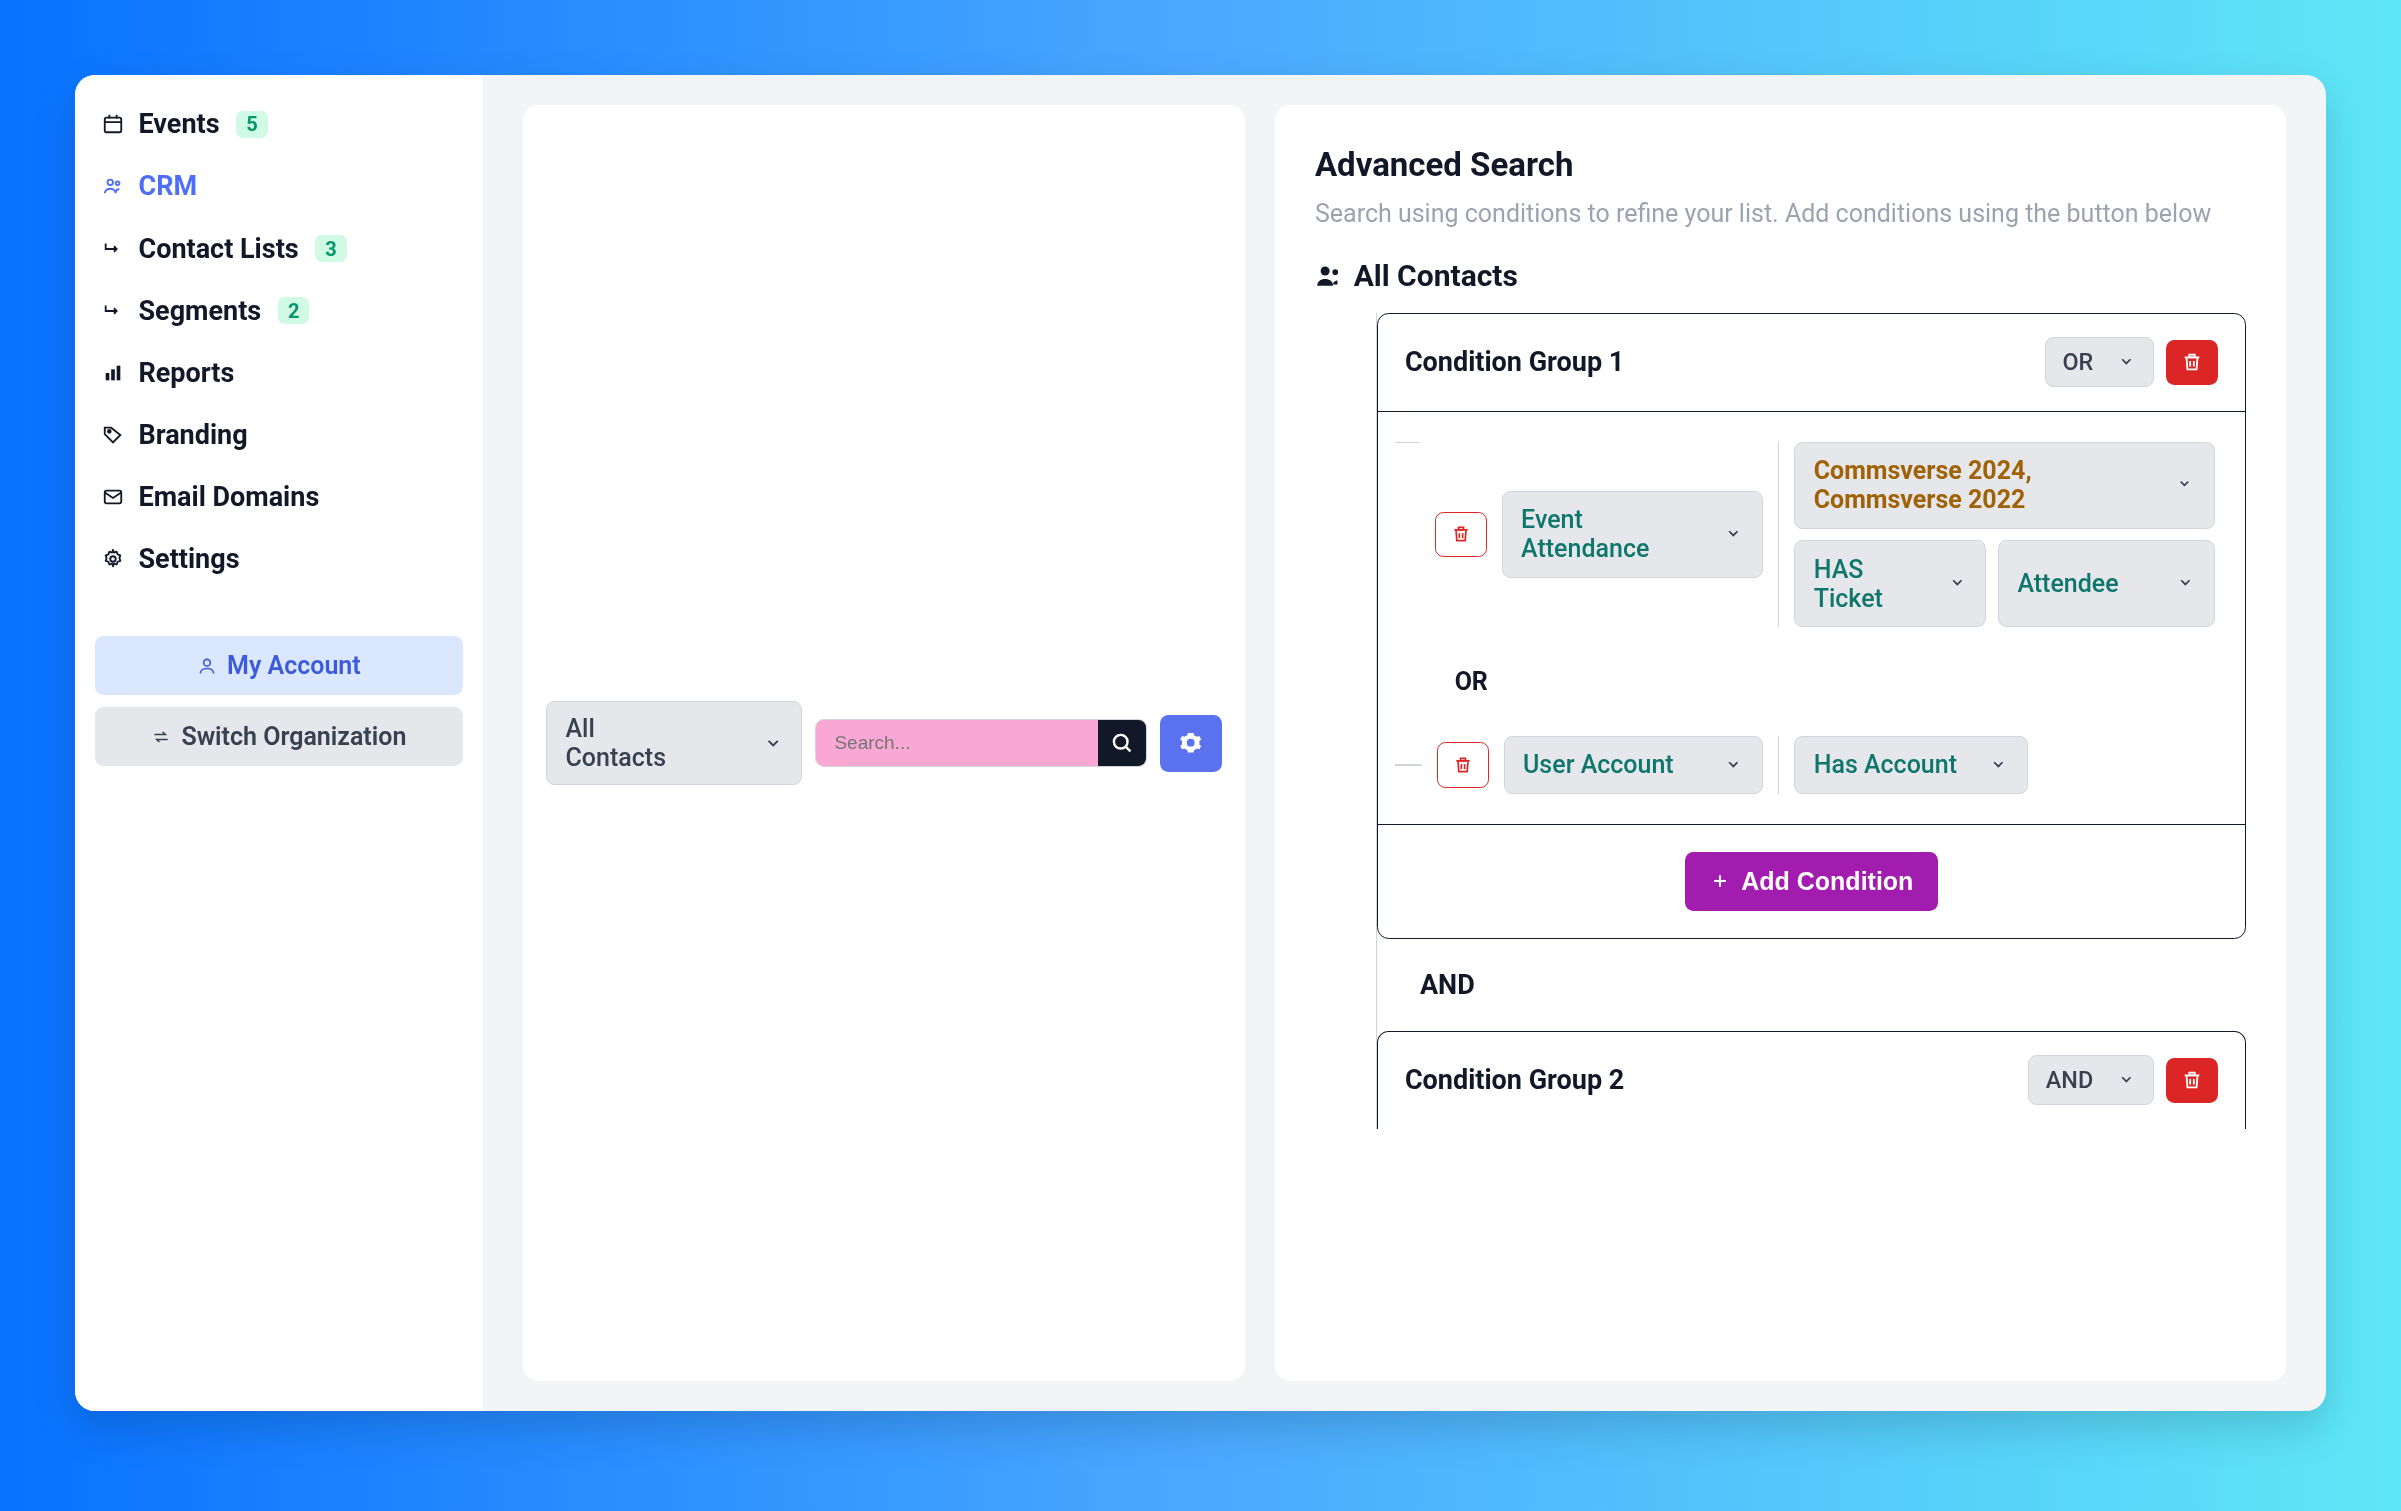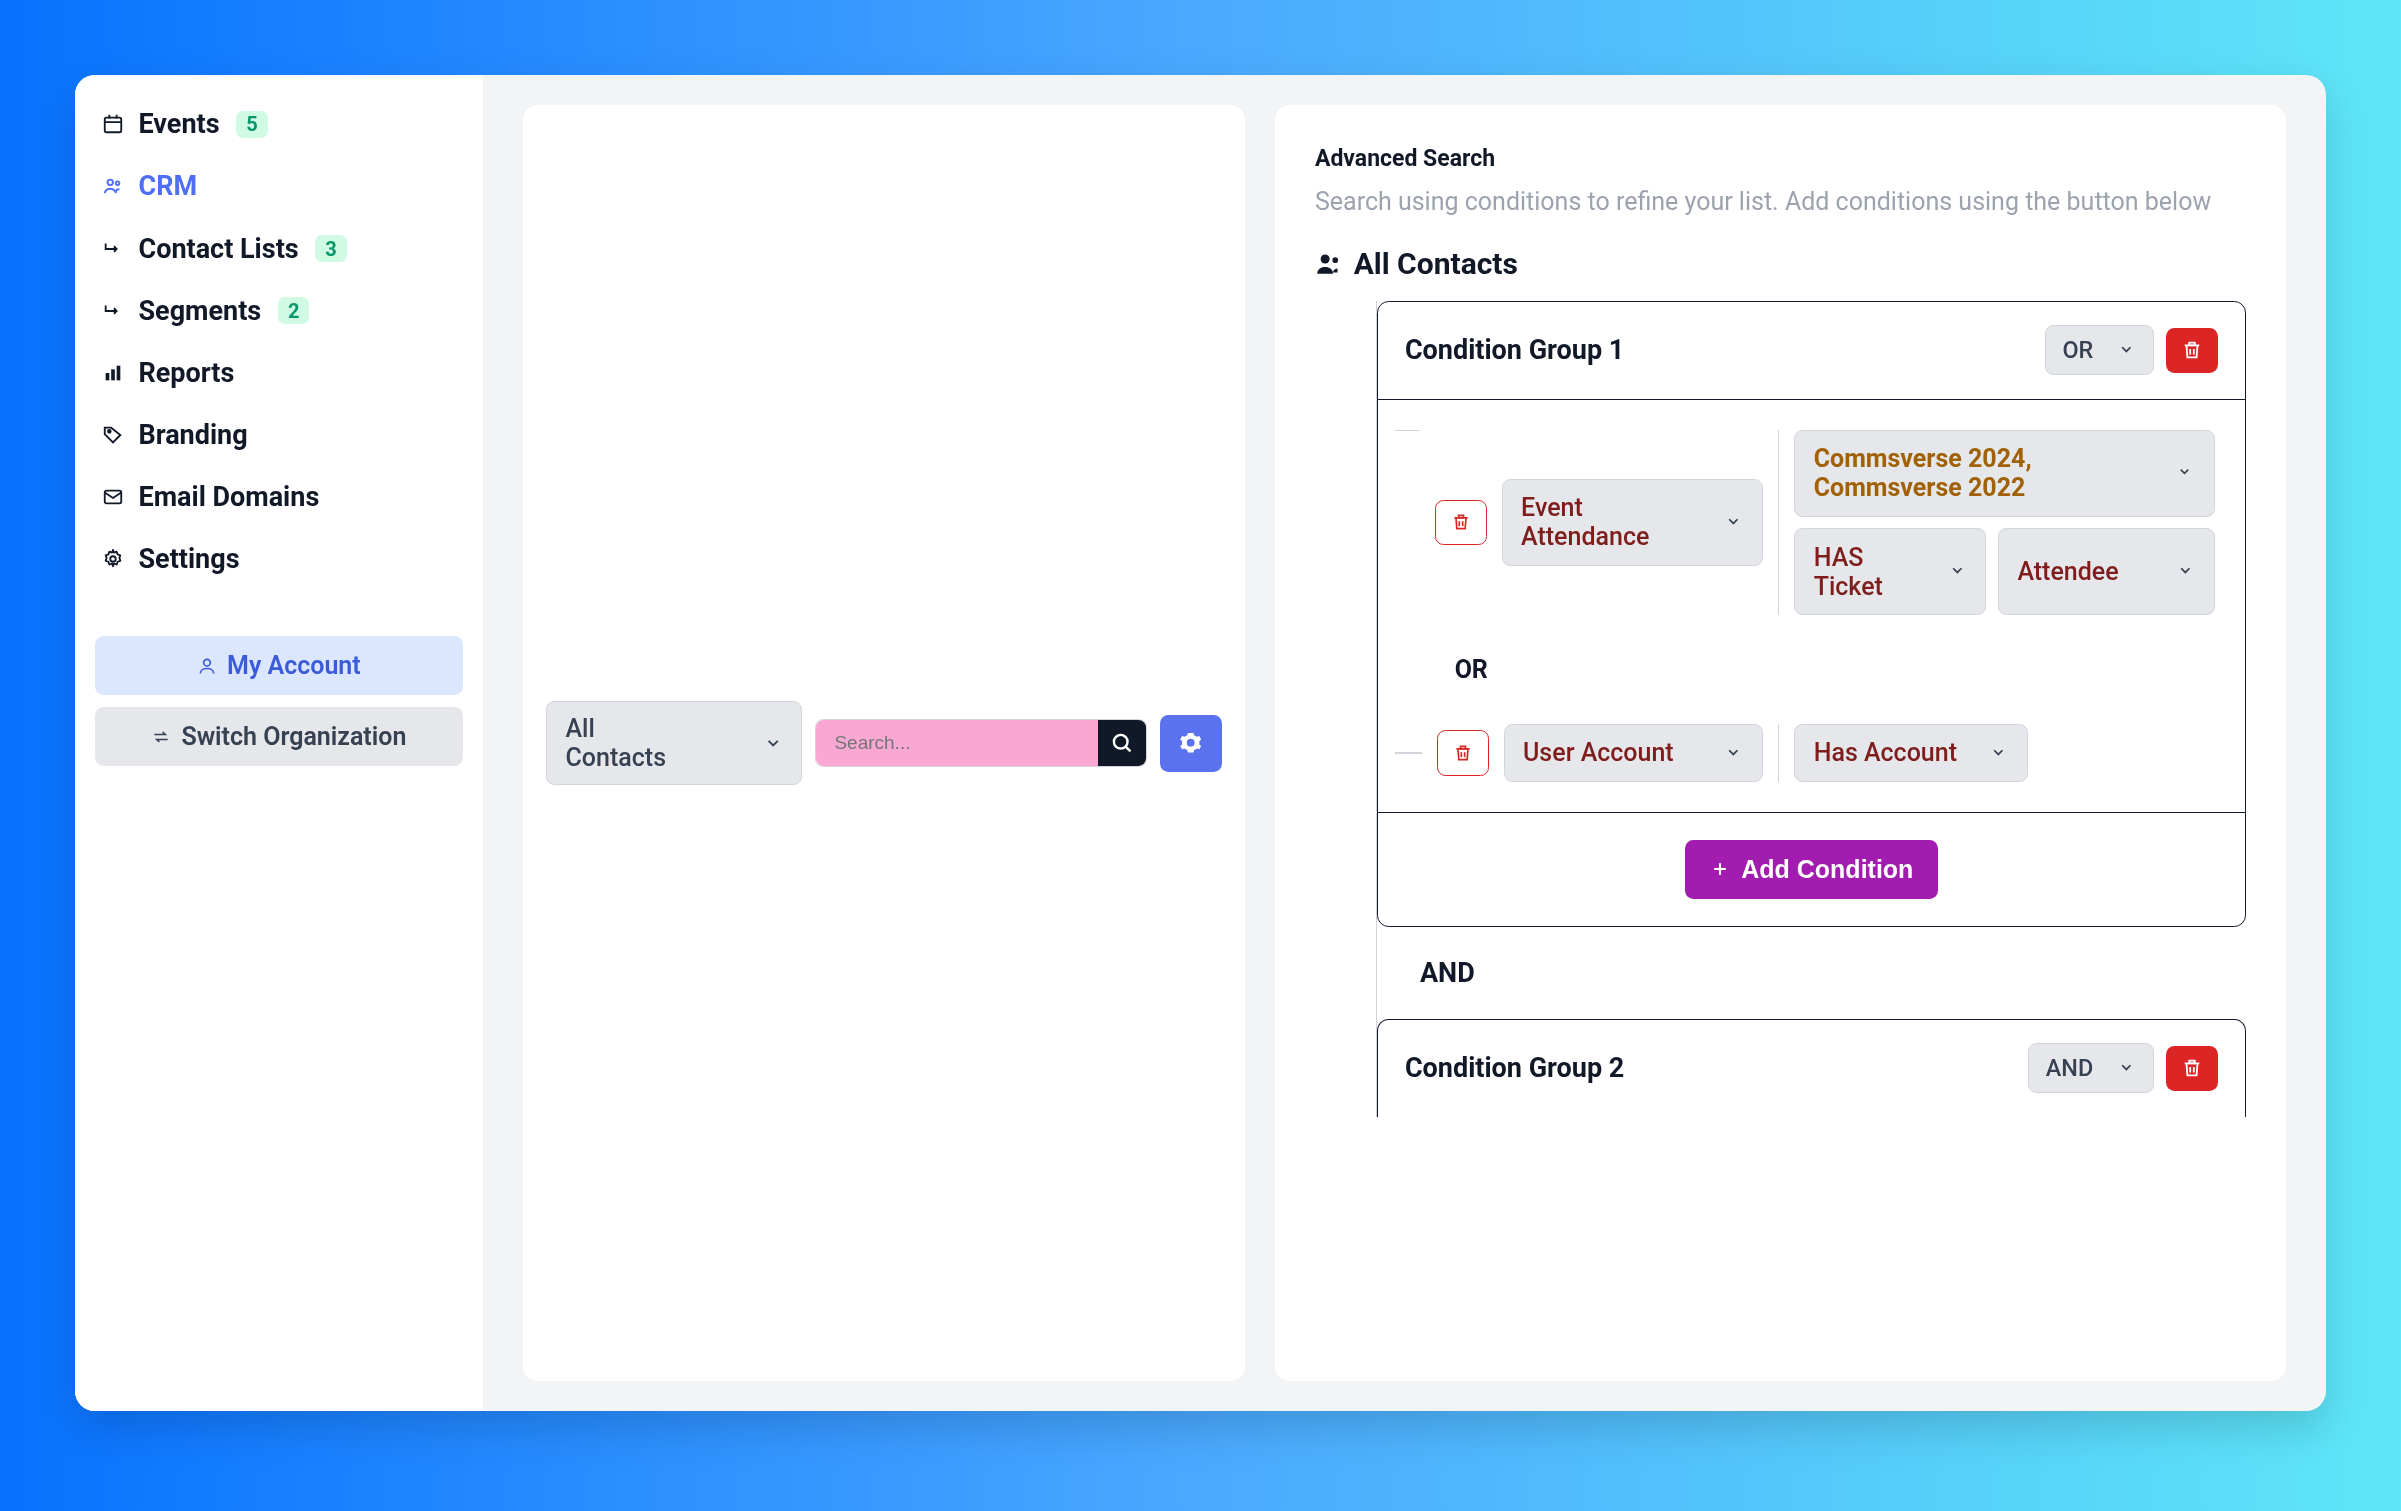--- a/index.html
+++ b/index.html
@@ -146,21 +146,21 @@
   align-items: center;
   justify-content: center;
   cursor: pointer;
 }
 .content-card {
   background: #fff;
   border-radius: 15px;
   padding: 40px;
 }
 .section-title {
-  font-size: 23px;
+  font-size: 33px;
   font-weight: 700;
   margin-bottom: 15px;
 }
 .section-subtitle {
   font-size: 25px;
   color: #9ca3af;
   margin-bottom: 30px;
 }
 .contacts-header {
   display: flex;
@@ -283,21 +283,21 @@
   border: 0.8px solid #d1d5db;
   border-radius: 8.4px;
   padding: 13.4px 18.4px;
   font-size: 25px;
   font-weight: 500;
   display: flex;
   align-items: center;
   justify-content: space-between;
   gap: 33px;
   cursor: pointer;
-  color: #7f1d1d;
+  color: #0f766e;
   min-width: 259px;
 }
 .select-field.bold { font-weight: 700; color: #a16207; }
 svg { display: block; }
 </style>
 </head>
 <body>
 
 <div class="app-window">
 

